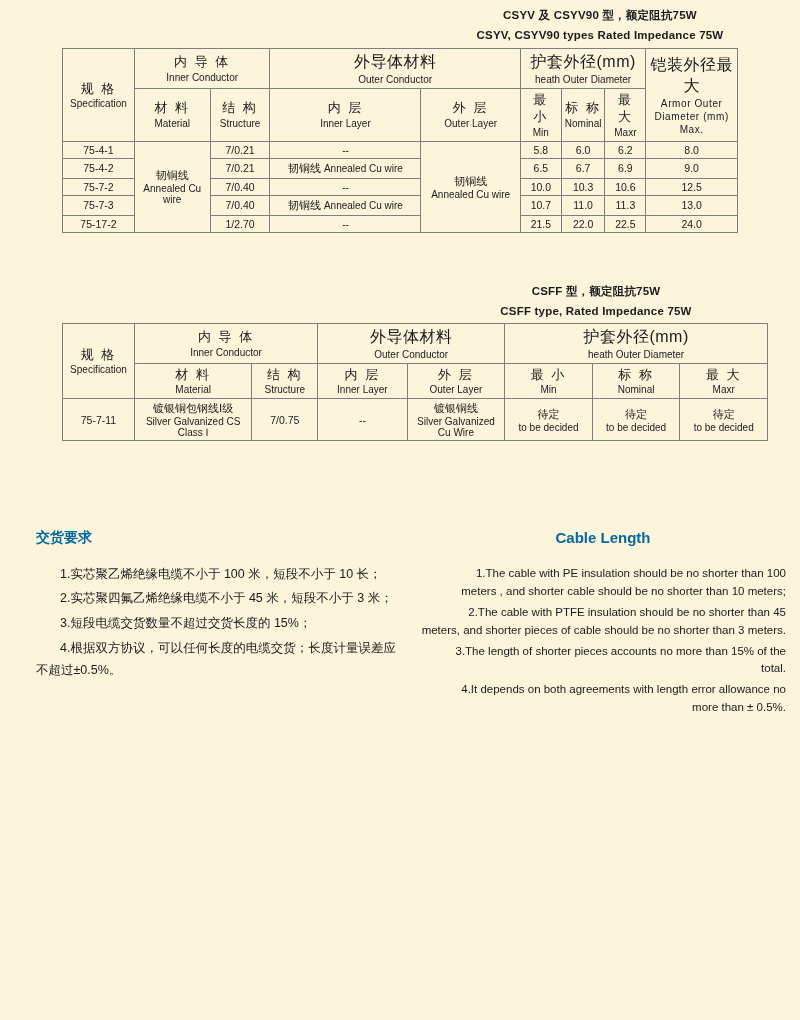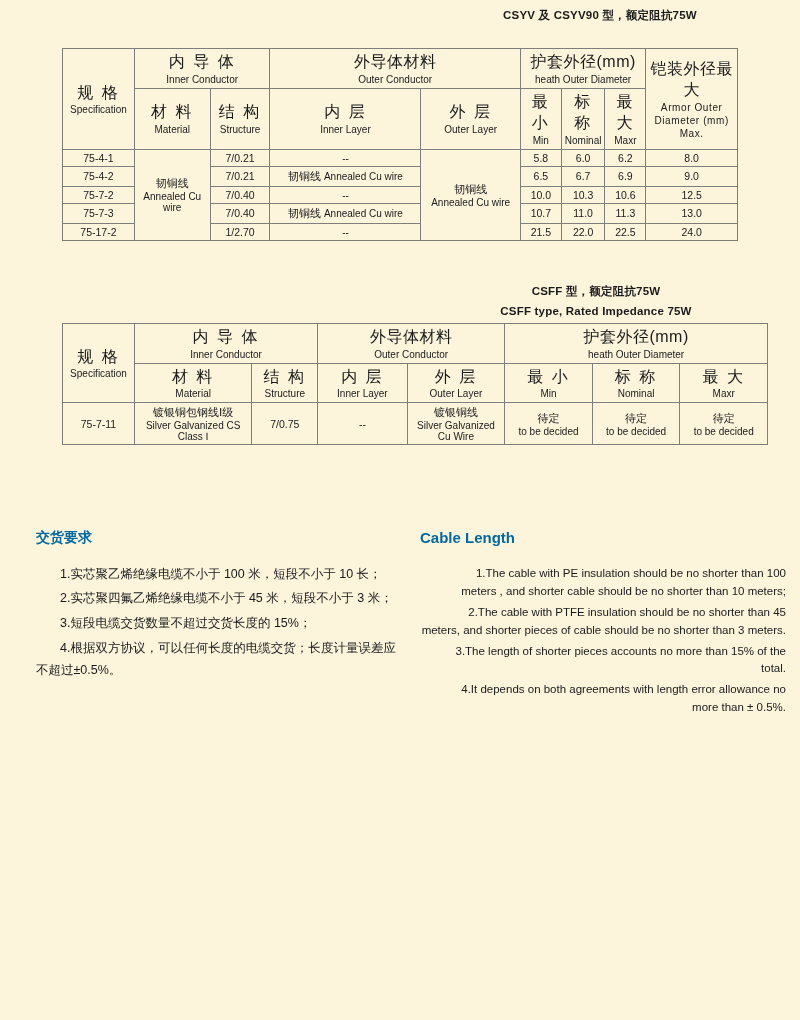--- a/index.html
+++ b/index.html
@@ -42,21 +42,21 @@
   }
   table.spec td, table.spec th {
     border: 1px solid #7e7e7e;
     text-align: center;
     vertical-align: middle;
     padding: 2px 3px;
     font-weight: normal;
   }
   .cn {
     display: block;
-    font-size: 16px;
+    font-size: 13px;
     letter-spacing: 2px;
     line-height: 1.35;
   }
   .cn-tight {
     display: block;
     font-size: 16px;
     letter-spacing: 0.5px;
     line-height: 1.35;
   }
   .en {
@@ -84,21 +84,21 @@
   }
   .col-cn { left: 36px; width: 360px; }
   .col-en { left: 420px; width: 366px; }
 
   .heading {
     color: #0369a1;
     font-weight: bold;
     font-size: 14px;
     margin: 0 0 14px 0;
   }
-  .heading.en-heading { font-size: 15px; }
+  .heading.en-heading { font-size: 15px; text-align: center; }
 
   .para {
     margin: 0 0 3px 0;
     text-indent: 24px;
     text-align: justify;
   }
   .para-en {
     margin: 0 0 3px 0;
     text-indent: 20px;
     text-align: right;
@@ -106,20 +106,21 @@
     line-height: 1.55;
   }
 </style>
 </head>
 <body>
 
 <div class="page">
 
   <div class="table-caption cap1">
     <div>CSYV 及 CSYV90 型，额定阻抗75W</div>
+    <div>CSYV, CSYV90 types   Rated Impedance 75W</div>
   </div>
 
   <div id="table1-wrap">
     <table class="spec" id="table1">
       <colgroup>
         <col style="width:72px">
         <col style="width:76px">
         <col style="width:60px">
         <col style="width:152px">
         <col style="width:100px">

